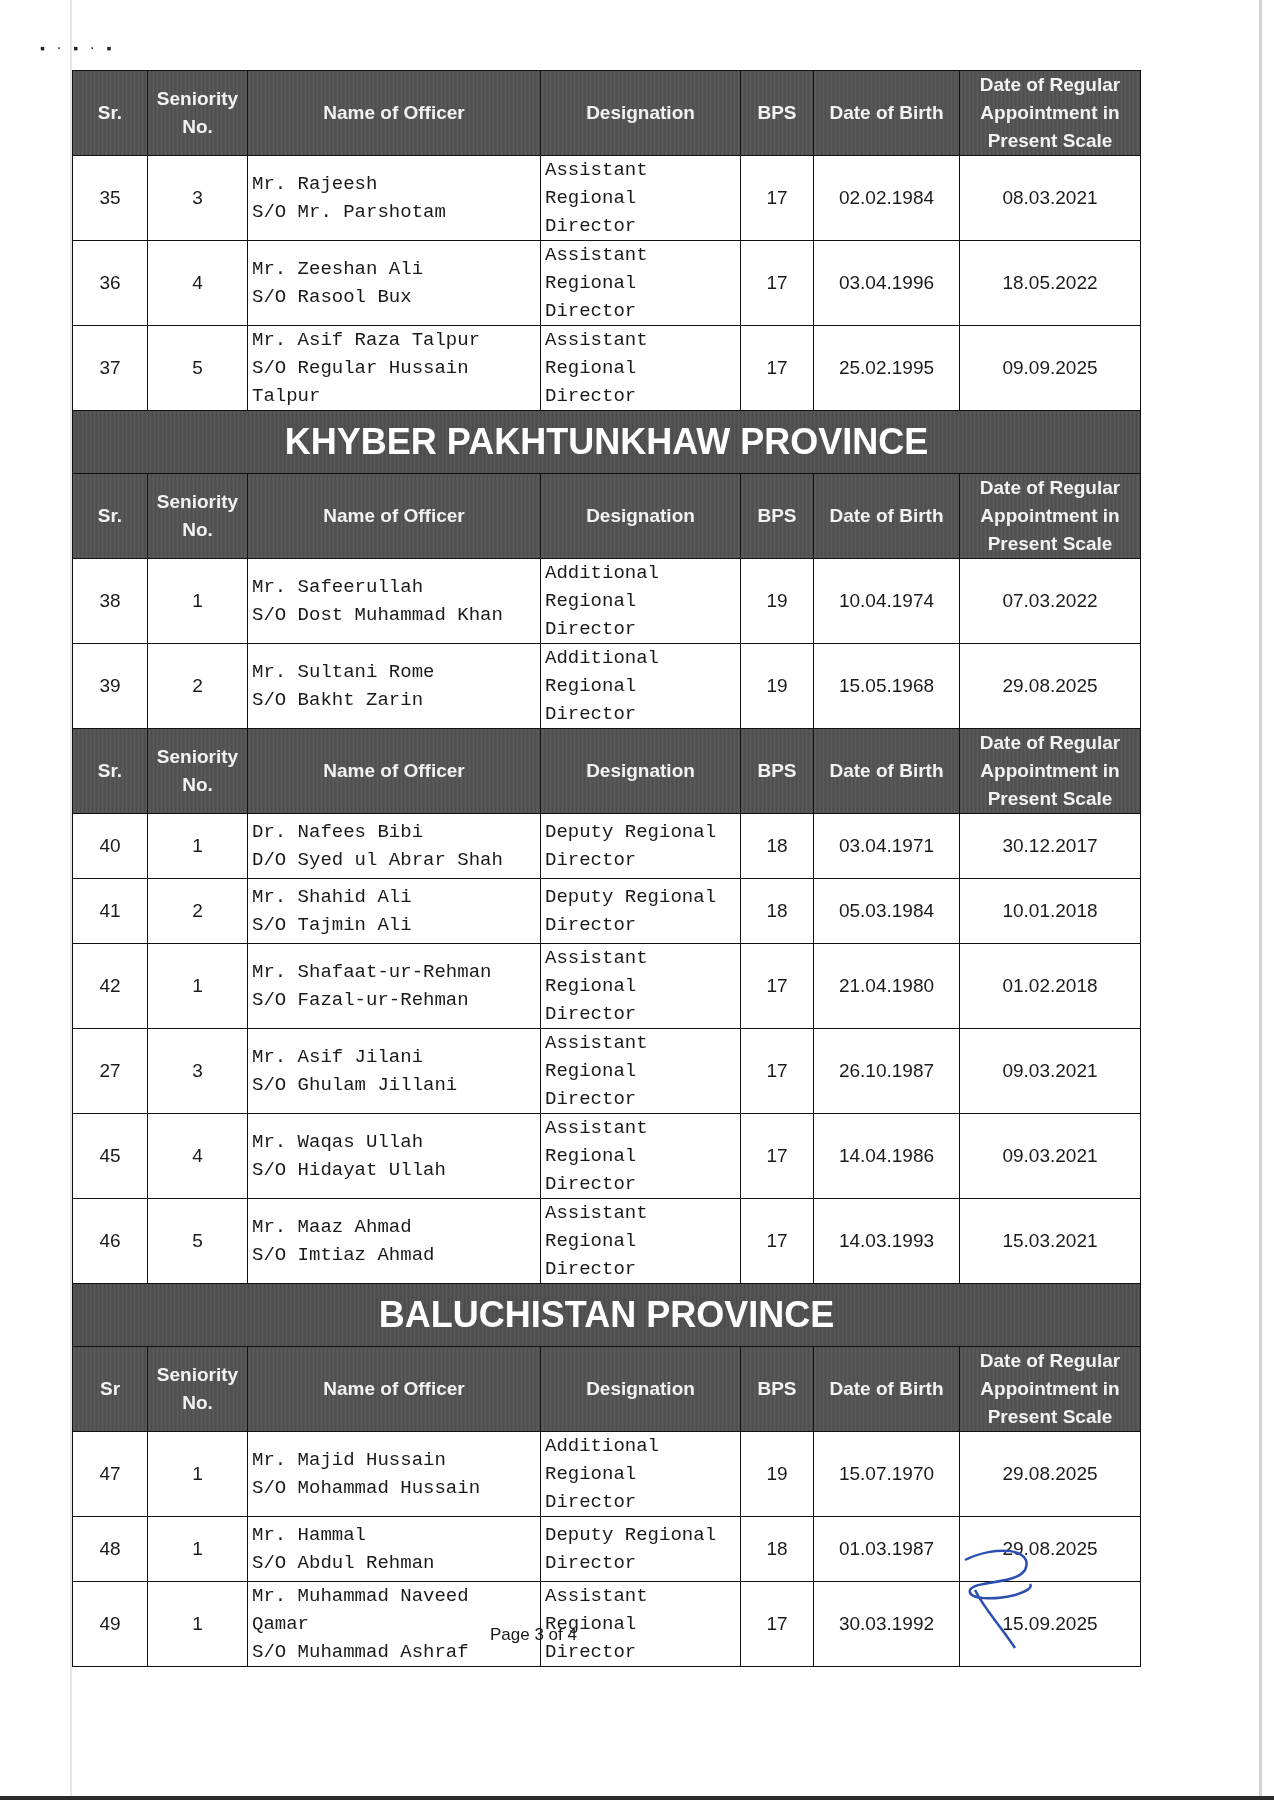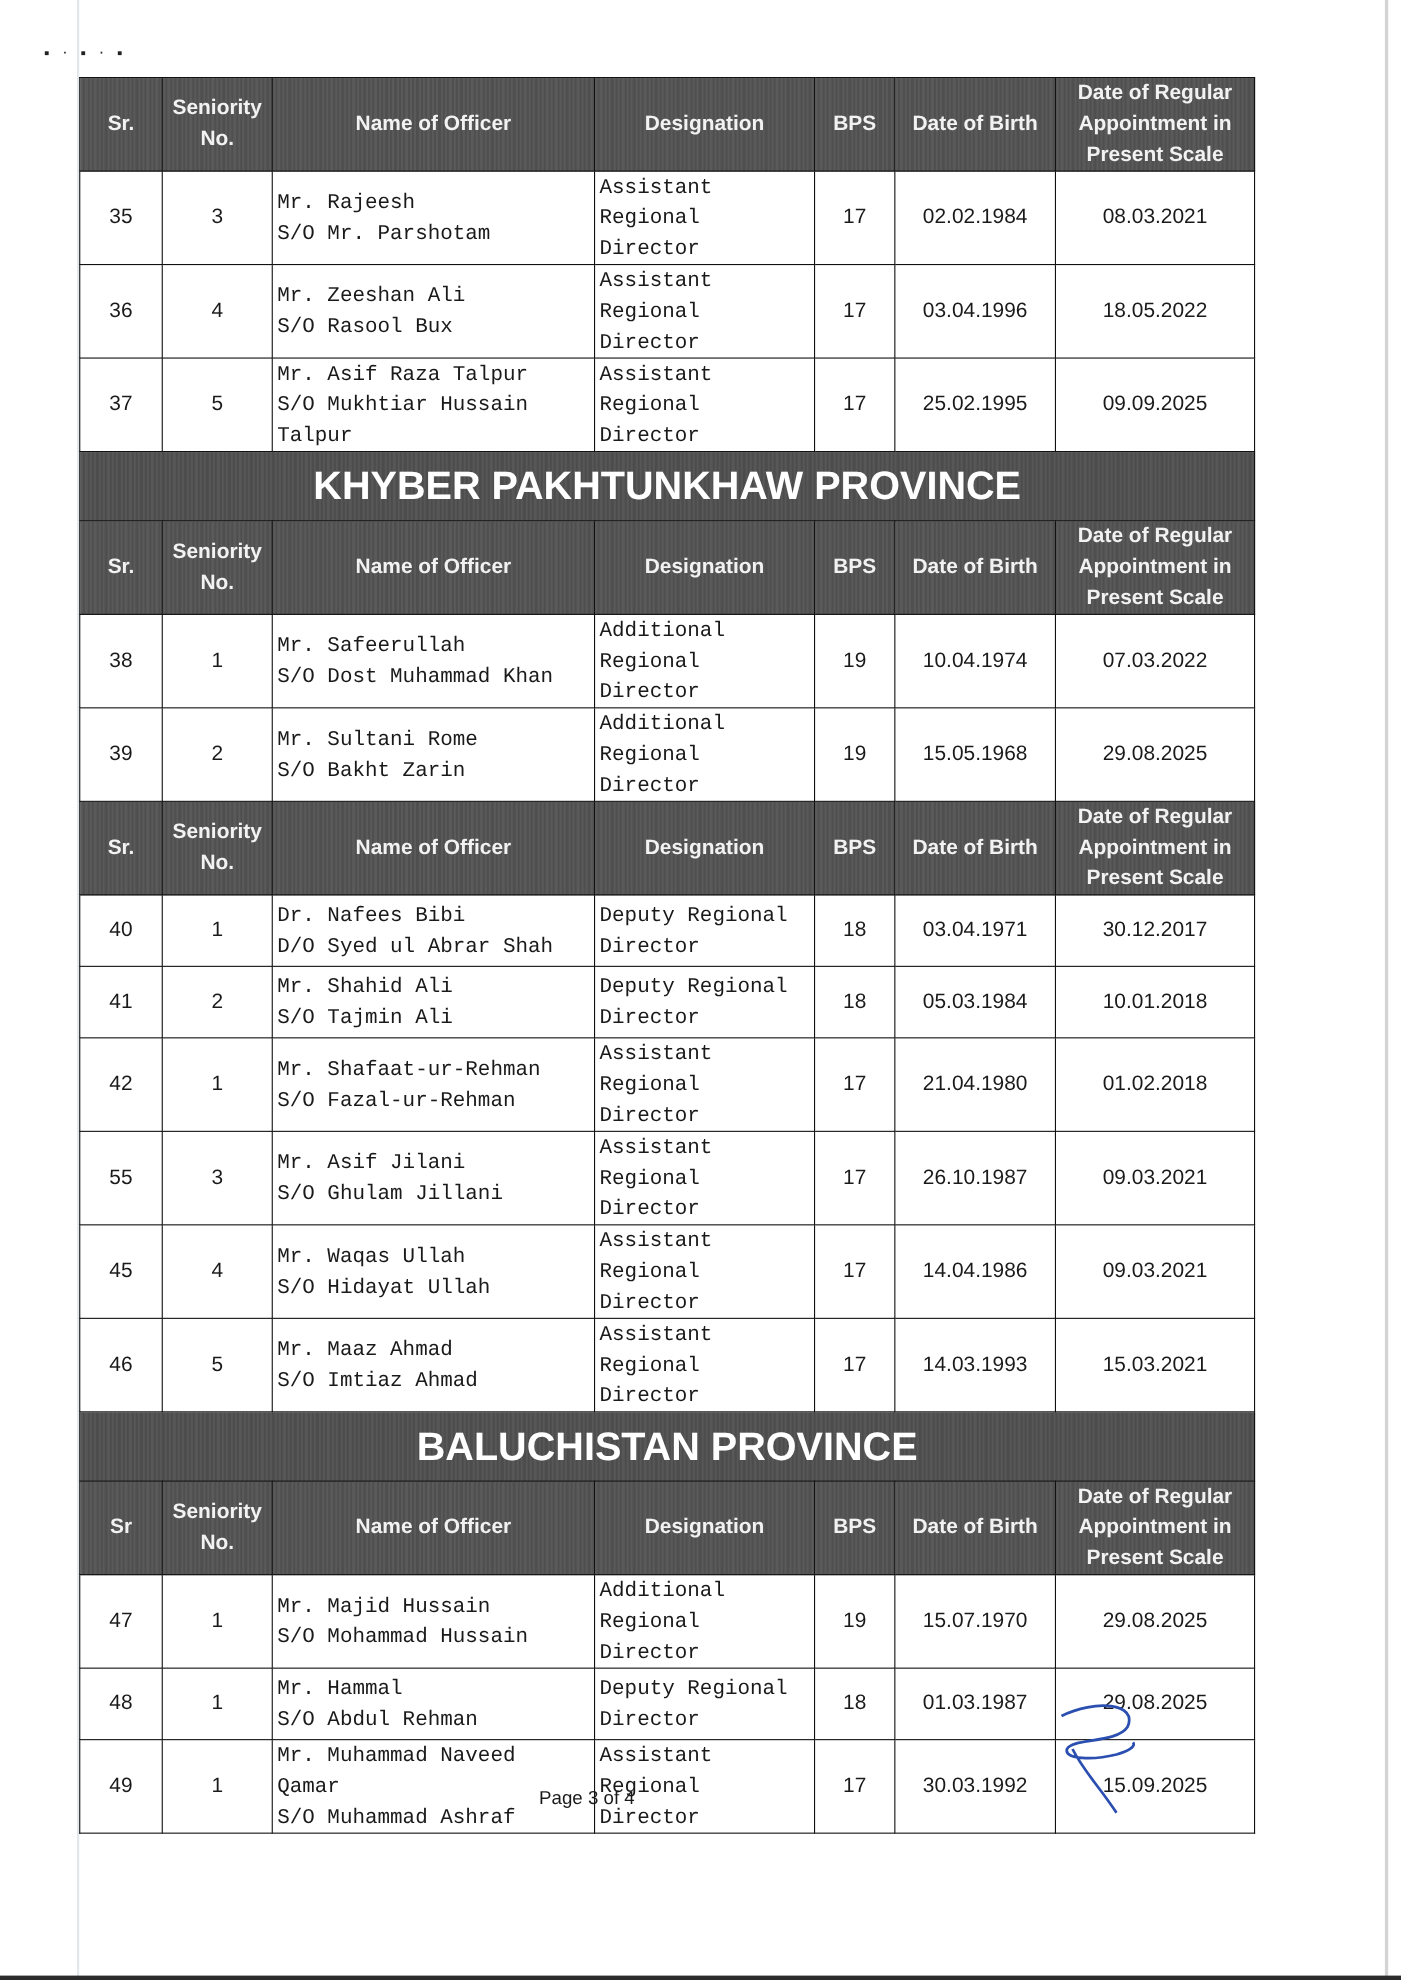--- a/index.html
+++ b/index.html
@@ -90,21 +90,21 @@
         </td>
     <td class="c">17</td>
     <td class="c">03.04.1996</td>
     <td class="c">18.05.2022</td>
   </tr>
   <tr>
     <td class="c cell">37</td>
     <td class="c">5</td>
     <td class="l">
           <div>Mr. Asif Raza Talpur</div>
-          <div>S/O Mukhtiar Hussain Talpur</div>
+          <div>S/O Regular Hussain Talpur</div>
         </td>
     <td class="l">
           <div>Assistant Regional</div>
           <div>Director</div>
         </td>
     <td class="c">17</td>
     <td class="c">25.02.1995</td>
     <td class="c">09.09.2025</td>
   </tr>
 
@@ -202,21 +202,21 @@
         </td>
     <td class="l">
           <div>Assistant Regional</div>
           <div>Director</div>
         </td>
     <td class="c">17</td>
     <td class="c">21.04.1980</td>
     <td class="c">01.02.2018</td>
   </tr>
   <tr>
-    <td class="c cell">55</td>
+    <td class="c cell">27</td>
     <td class="c">3</td>
     <td class="l">
           <div>Mr. Asif Jilani</div>
           <div>S/O Ghulam Jillani</div>
         </td>
     <td class="l">
           <div>Assistant Regional</div>
           <div>Director</div>
         </td>
     <td class="c">17</td>

